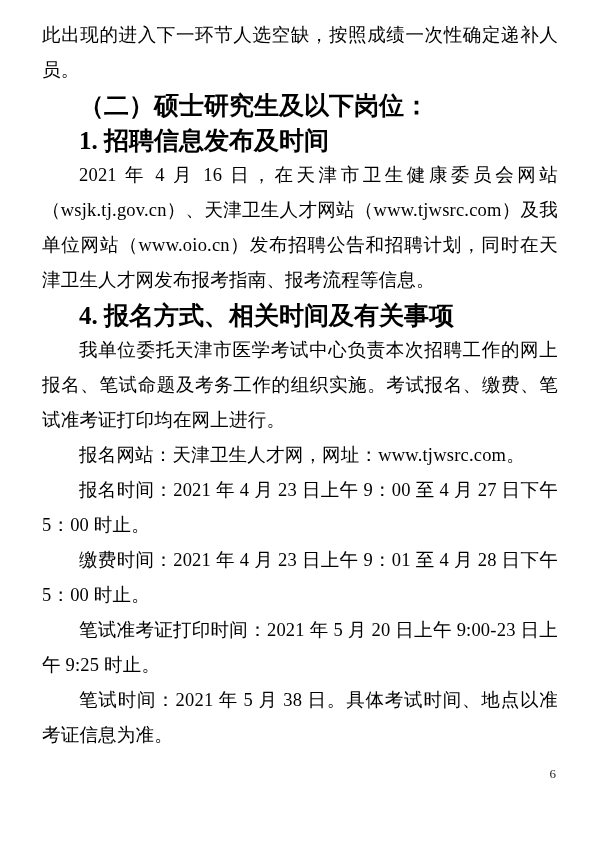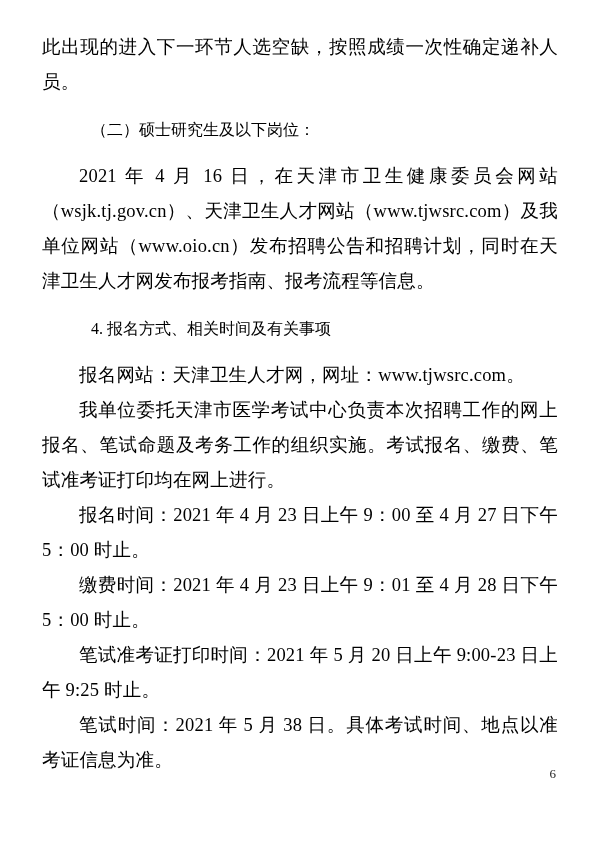--- a/index.html
+++ b/index.html
@@ -13,66 +13,67 @@
     font-family: "Liberation Serif", "DejaVu Serif", serif;
     color: #000000;
     position: relative;
     overflow: hidden;
   }
   .page {
     position: relative;
     width: 600px;
     height: 804px;
     box-sizing: border-box;
-    padding: 30px 42px 0 42px;
+    padding: 18px 42px 0 42px;
   }
   .para {
     font-size: 18.5px;
     line-height: 35px;
     text-align: justify;
     text-justify: inter-ideograph;
     margin: 0 0 0 0;
     letter-spacing: 0.2px;
   }
   .indent2 {
     text-indent: 37px;
   }
   .heading {
-    font-size: 16px;
+    font-size: 25px;
     line-height: 35px;
-    font-weight: normal;
+    font-weight: bold;
     text-indent: 37px;
-    margin: 12px;
+    margin: 0;
   }
   .page-number {
     position: absolute;
     right: 44px;
     bottom: 22px;
     font-size: 13px;
     font-family: "Liberation Serif", "DejaVu Serif", serif;
     color: #222;
   }
 </style>
 </head>
 <body>
 
 <div class="page">
 
   <p class="para">此出现的进入下一环节人选空缺，按照成绩一次性确定递补人员。</p>
 
   <p class="heading">（二）硕士研究生及以下岗位：</p>
 
+  <p class="heading">1. 招聘信息发布及时间</p>
 
   <p class="para indent2">2021 年 4 月 16 日，在天津市卫生健康委员会网站（wsjk.tj.gov.cn）、天津卫生人才网站（www.tjwsrc.com）及我单位网站（www.oio.cn）发布招聘公告和招聘计划，同时在天津卫生人才网发布报考指南、报考流程等信息。</p>
 
   <p class="heading">4. 报名方式、相关时间及有关事项</p>
 
+  <p class="para indent2">我单位委托天津市医学考试中心负责本次招聘工作的网上报名、笔试命题及考务工作的组织实施。考试报名、缴费、笔试准考证打印均在网上进行。</p>
+
   <p class="para indent2">报名网站：天津卫生人才网，网址：www.tjwsrc.com。</p>
-
-  <p class="para indent2">我单位委托天津市医学考试中心负责本次招聘工作的网上报名、笔试命题及考务工作的组织实施。考试报名、缴费、笔试准考证打印均在网上进行。</p>
 
   <p class="para indent2">报名时间：2021 年 4 月 23 日上午 9：00 至 4 月 27 日下午 5：00 时止。</p>
 
   <p class="para indent2">缴费时间：2021 年 4 月 23 日上午 9：01 至 4 月 28 日下午 5：00 时止。</p>
 
   <p class="para indent2">笔试准考证打印时间：2021 年 5 月 20 日上午 9:00-23 日上午 9:25 时止。</p>
 
   <p class="para indent2">笔试时间：2021 年 5 月 38 日。具体考试时间、地点以准考证信息为准。</p>
 
 

